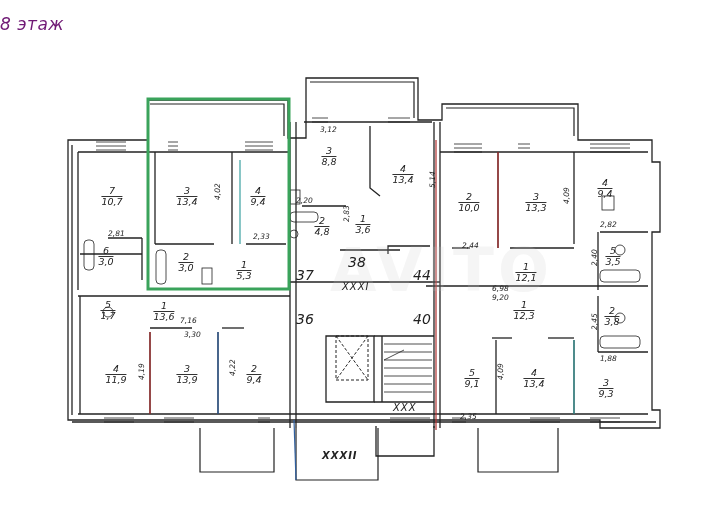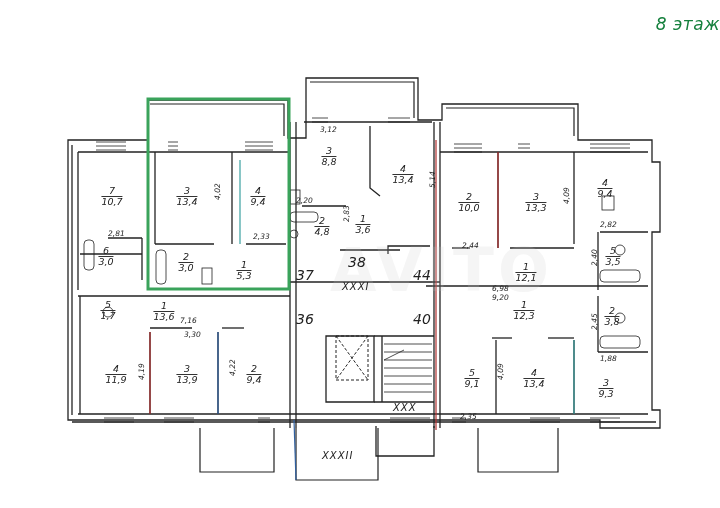--- a/index.html
+++ b/index.html
@@ -1,19 +1,19 @@
 <!DOCTYPE html>
 <html><head>
 <meta charset="utf-8">
 <style>
   html, body { margin: 0; padding: 0; background: #ffffff; }
   body { width: 720px; height: 508px; position: relative; overflow: hidden;
          font-family: "DejaVu Sans", sans-serif; }
-  .title { position: absolute; left: 0; width: 720px; top: 14px; text-align: right;
-           font-style: italic; font-size: 17px; color: #15803d; letter-spacing: 0.5px; }
+  .title { position: absolute; left: 0; width: 720px; top: 14px; text-align: left;
+           font-style: italic; font-size: 17px; color: #701a75; letter-spacing: 0.5px; }
   svg.plan { position: absolute; left: 0; top: 0; }
   .lbl { position: absolute; font-style: italic; font-size: 9.5px; color: #222;
          text-align: center; line-height: 10px; transform: translateX(-50%); }
   .lbl .num { display: block; border-bottom: 1px solid #333; padding: 0 2px; }
   .lbl .area { display: block; }
   .dim { position: absolute; font-style: italic; font-size: 7.5px; color: #222; }
   .dim.v { transform: rotate(-90deg); transform-origin: left top; }
   .axis { position: absolute; font-style: italic; font-size: 14px; color: #222; }
   .rom { position: absolute; font-style: italic; font-size: 10px; color: #222; letter-spacing: 1px; }
   .wm { position: absolute; left: 330px; top: 235px; font-size: 60px; font-weight: bold;
@@ -338,13 +338,13 @@
 <div class="dim" style="left:600px; top:354px;">1,88</div>
 
 <div class="axis" style="left:296px; top:267px;">37</div>
 <div class="axis" style="left:348px; top:254px;">38</div>
 <div class="axis" style="left:413px; top:267px;">44</div>
 <div class="axis" style="left:296px; top:311px;">36</div>
 <div class="axis" style="left:413px; top:311px;">40</div>
 
 <div class="rom" style="left:342px; top:281px;">XXXI</div>
 <div class="rom" style="left:393px; top:402px;">XXX</div>
-<div class="rom" style="left:322px; top:450px;">XXXII</div>
+<div class="rom" style="left:322px; top:450px;font-weight:bold;">XXXII</div>
 
 </body></html>

